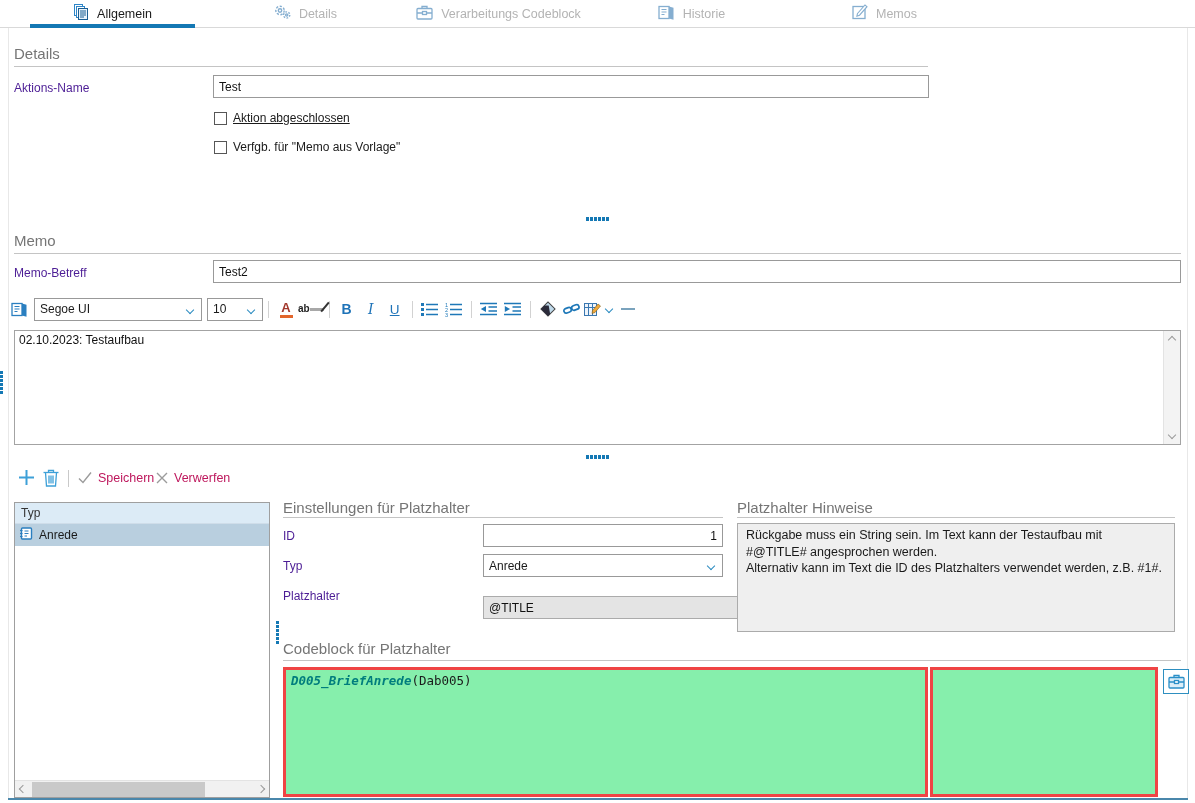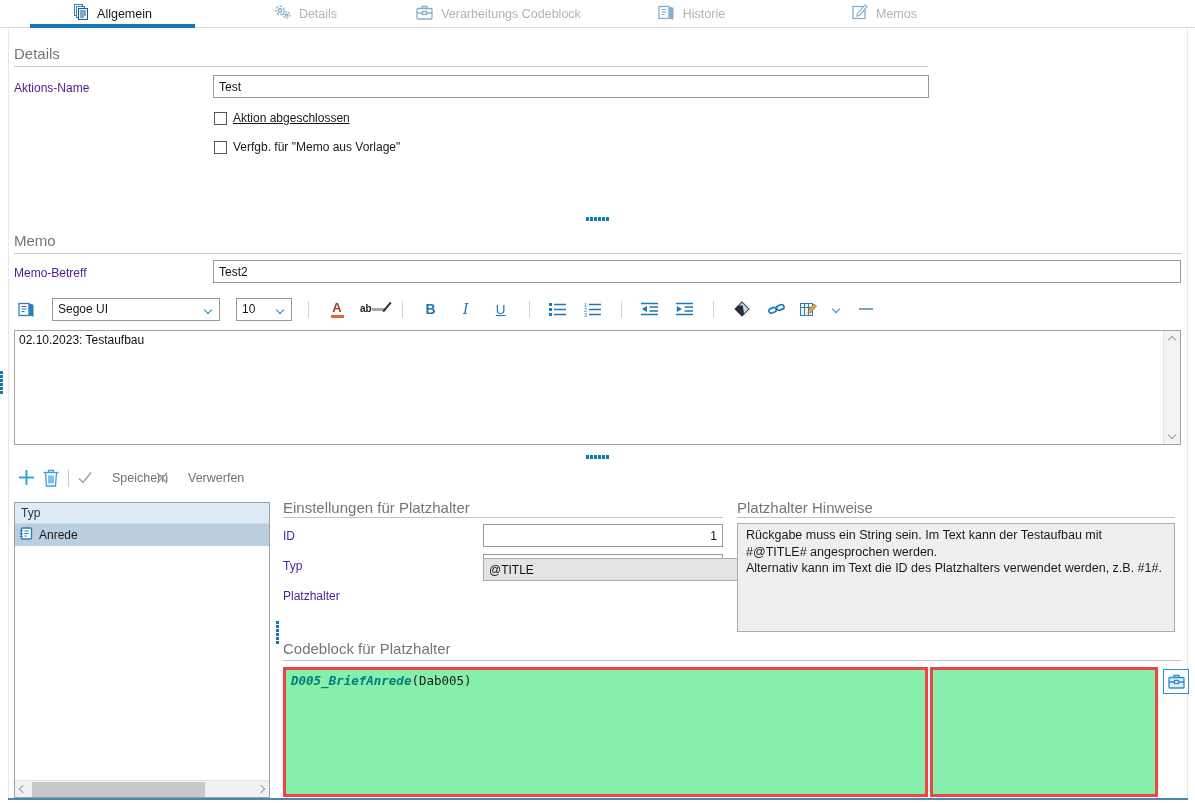--- a/index.html
+++ b/index.html
@@ -42,22 +42,22 @@
   .fakesel .chev-dn { position:absolute; right:8px; top:8px; }
   .chev { display:inline-block; width:6px; height:6px; border-left:1.5px solid #2a8bc0;
           border-bottom:1.5px solid #2a8bc0; }
   .chev-dn { transform:rotate(-45deg); }
   .chev-gray { border-color:#9a9a9a; }
   .chev-up { transform:rotate(135deg); }
   .chev-lf { transform:rotate(45deg); }
   .chev-rt { transform:rotate(-135deg); }
 
   
-  .mtoolbar { position:absolute; left:14px; top:295px; width:1167px; height:28px;
-              display:flex; align-items:center;gap:11px; }
+  .mtoolbar { position:absolute; left:7px; top:295px; width:1167px; height:28px;
+              display:flex; align-items:center; }
   .mtoolbar .ibtn { display:flex; align-items:center; justify-content:center;
                     min-width:24px; height:24px; cursor:pointer; }
   .mtoolbar .sep { width:1px; height:17px; background:#d2d2d2; margin:0 5px; }
   .fc { display:inline-flex; flex-direction:column; align-items:center; line-height:1; }
   .fc b { font-size:13px; color:#a2382c; font-weight:bold; }
   .fc i { width:13px; height:3px; background:#e2662c; margin-top:1px; }
   .hl { display:inline-flex; flex-direction:row; align-items:center; line-height:1; position:relative; }
   .hl b { font-size:10px; color:#222; font-weight:bold; }
   .hl i { width:14px; height:3px; background:#a8a8a8; margin-top:1px; }
   .hl::after { content:""; position:absolute; right:-2px; top:-3px; width:2px; height:12px;
@@ -69,22 +69,22 @@
 
   
   .editor { position:absolute; left:14px; top:330px; width:1167px; height:115px;
             border:1px solid #a3a3a3; background:#fff; }
   .editor .etext { position:absolute; left:4px; top:2px; color:#111; }
   .vscroll { position:absolute; right:0; top:0; bottom:0; width:17px; background:#f3f3f3;
              border-left:1px solid #e3e3e3; }
   .vscroll .chev { position:absolute; left:5px; }
 
   
-  .act { position:absolute; display:flex; align-items:center; gap:20px; cursor:pointer;
-         color:#737373; font-size:12.5px; }
+  .act { position:absolute; display:flex; align-items:center; gap:6px; cursor:pointer;
+         color:#be185d; font-size:12.5px; }
 
   
   .listpanel { position:absolute; left:14px; top:502px; width:256px; height:296px;
                border:1px solid #9f9f9f; background:#fff; }
   .listhead { height:21px; background:#dcebf6; border-bottom:1px solid #cfdde9;
               display:flex; align-items:center; padding-left:6px; color:#333; }
   .listrow { height:22px; background:#b9cfdf; display:flex; align-items:center; gap:6px;
              padding-left:4px; cursor:pointer; }
   .hscroll { position:absolute; left:0; right:0; bottom:0; height:17px; background:#f1f1f1;
              border-top:1px solid #e3e3e3; }
@@ -380,21 +380,21 @@
   <div class="lbl" style="left:283px; top:529px;">ID</div>
   <input class="tbx" style="left: 483px; top: 524px; width: 240px; text-align: right;" value="1">
 
   <div class="lbl" style="left:283px; top:559px;">Typ</div>
   <div class="fakesel" style="left:483px; top:554px; width:240px;">
     <span>Anrede</span>
     <span class="chev chev-dn"></span>
   </div>
 
   <div class="lbl" style="left:283px; top:589px;">Platzhalter</div>
-  <input class="tbx disabled" style="left: 483px; top: 558px; width: 281px;" value="@TITLE">
+  <input class="tbx disabled" style="left: 483px; top: 596px; width: 281px;" value="@TITLE">
 
   <div class="sec-heading" style="left:737px; top:499px;">Platzhalter Hinweise</div>
   <div class="hr" style="left:737px; top:517px; width:438px;"></div>
   <div class="hintbox">
     <div>Rückgabe muss ein String sein. Im Text kann der Testaufbau mit #@TITLE# angesprochen werden.</div>
     <div>Alternativ kann im Text die ID des Platzhalters verwendet werden, z.B. #1#.</div>
   </div>
 
   <div class="dots-v" style="left:276px; top:621px;">
     <i></i>

